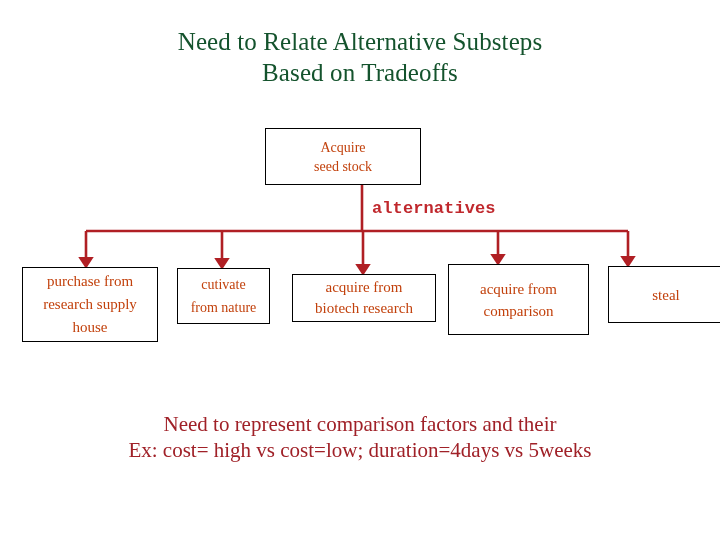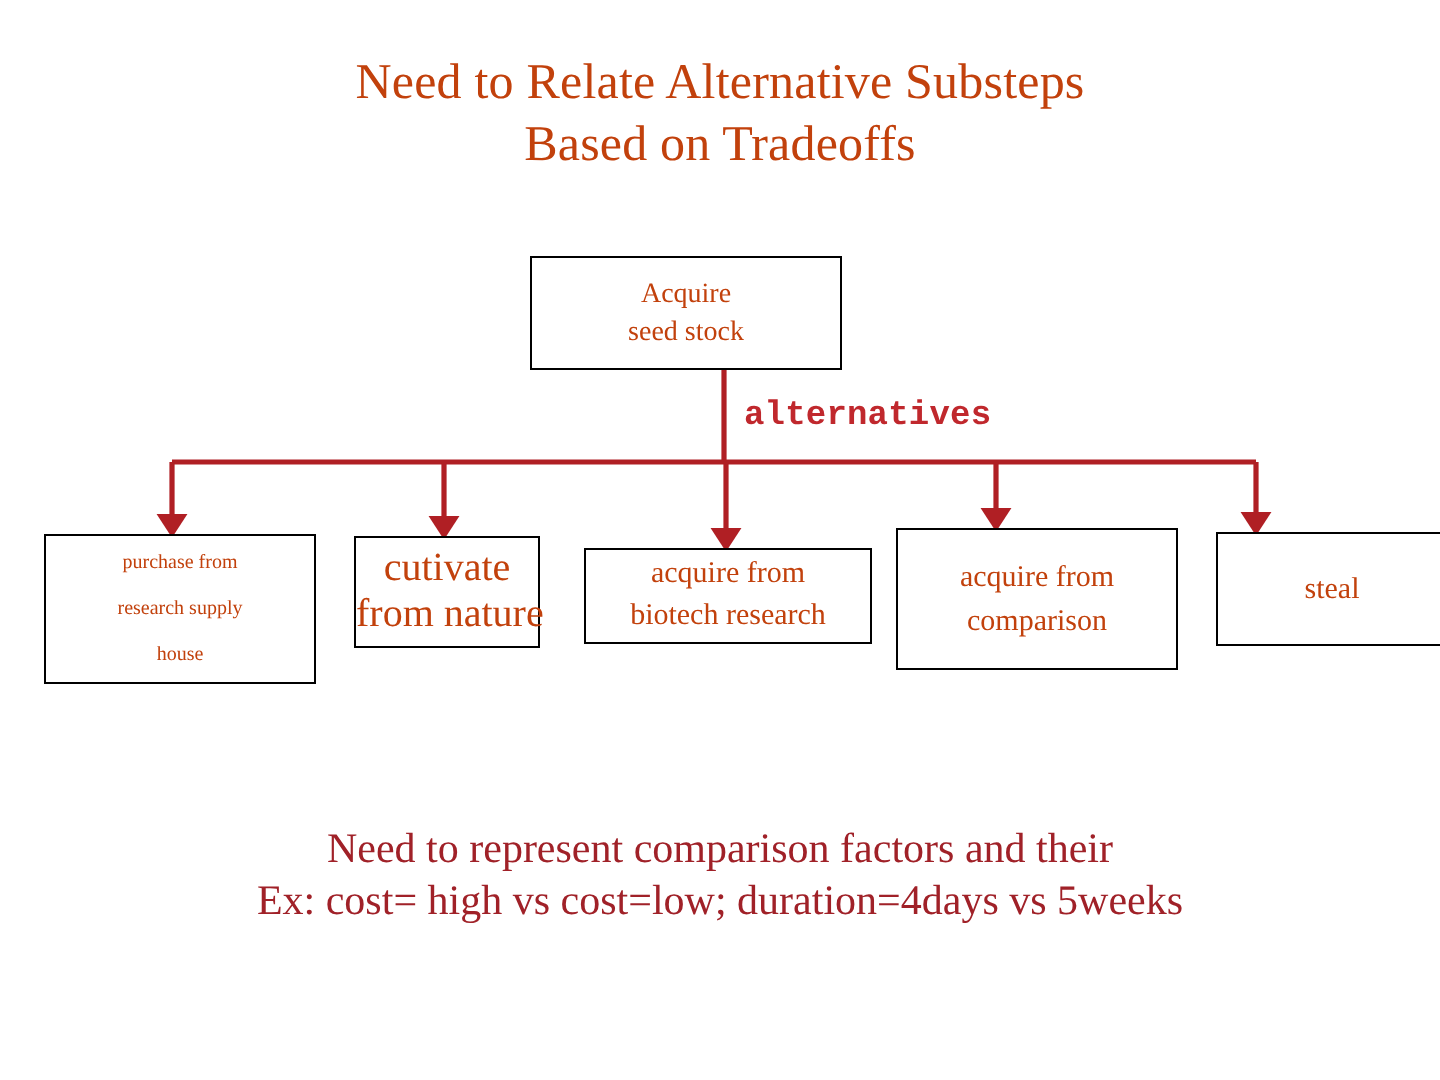--- a/index.html
+++ b/index.html
@@ -26,21 +26,21 @@
   
   .title {
     position: absolute;
     left: 60px;
     top: 26px;
     width: 600px;
     text-align: center;
     font-family: "Liberation Serif", "DejaVu Serif", serif;
     font-size: 25px;
     line-height: 31px;
-    color: #c2410c;
+    color: #14532d;
     letter-spacing: 0.1px;
   }
   .title-line { display: block; white-space: nowrap; }
 
   
   .node {
     position: absolute;
     box-sizing: border-box;
     border: 1px solid #000000;
     background: #ffffff;
@@ -63,29 +63,29 @@
     font-size: 14px;
     line-height: 19px;
   }
 
   
   #node-alt-0 {
     left: 22px;
     top: 267px;
     width: 136px;
     height: 75px;
-    font-size: 10px;
+    font-size: 15px;
     line-height: 23px;
   }
   #node-alt-1 {
     left: 177px;
     top: 268px;
     width: 93px;
     height: 56px;
-    font-size: 20px;
+    font-size: 14px;
     line-height: 23px;
   }
   #node-alt-2 {
     left: 292px;
     top: 274px;
     width: 144px;
     height: 48px;
     font-size: 15px;
     line-height: 21px;
   }

